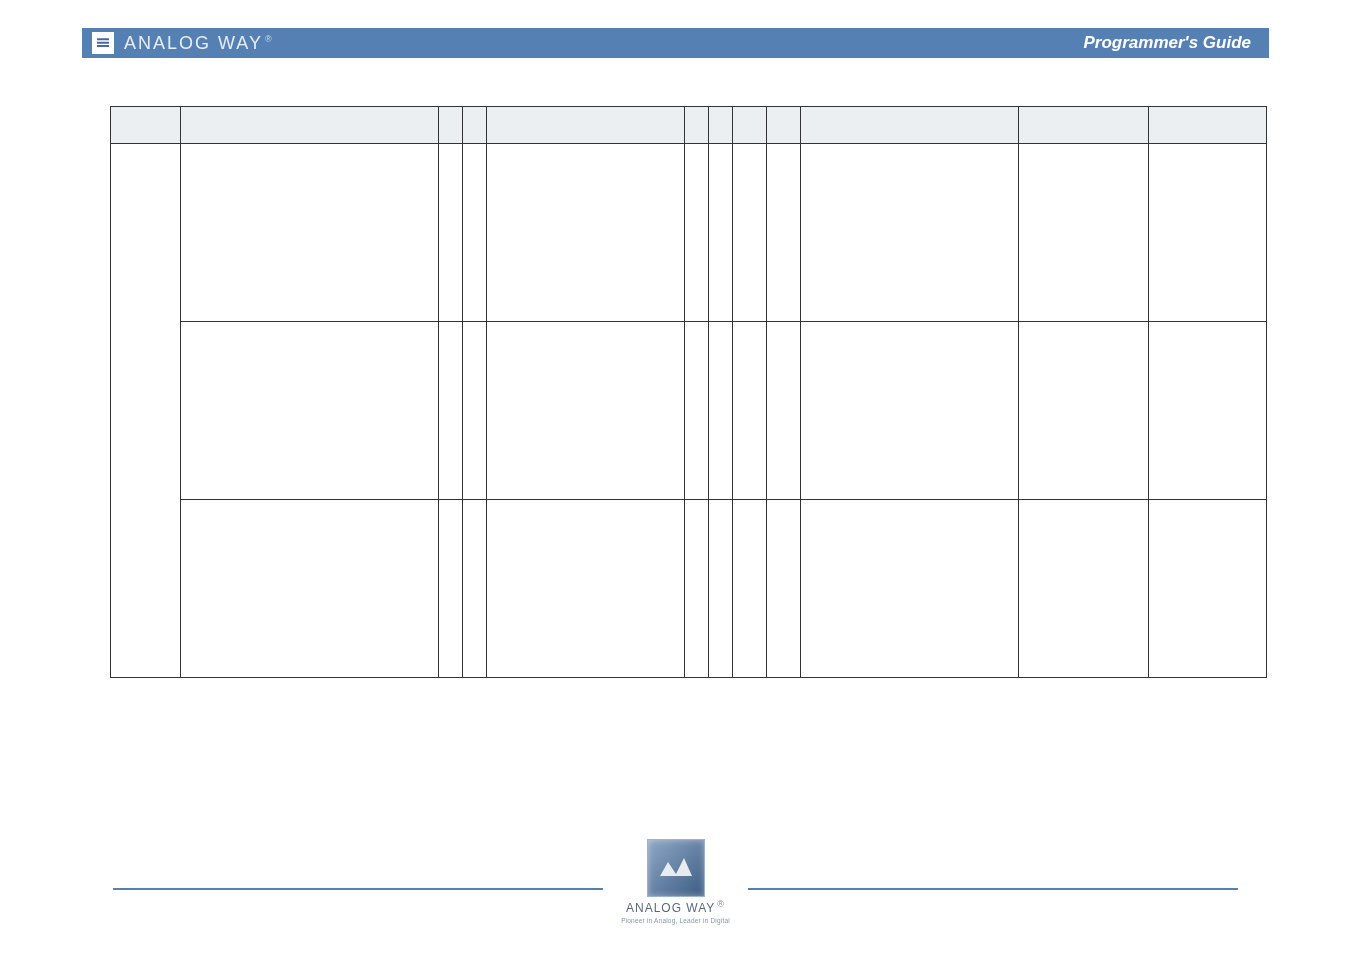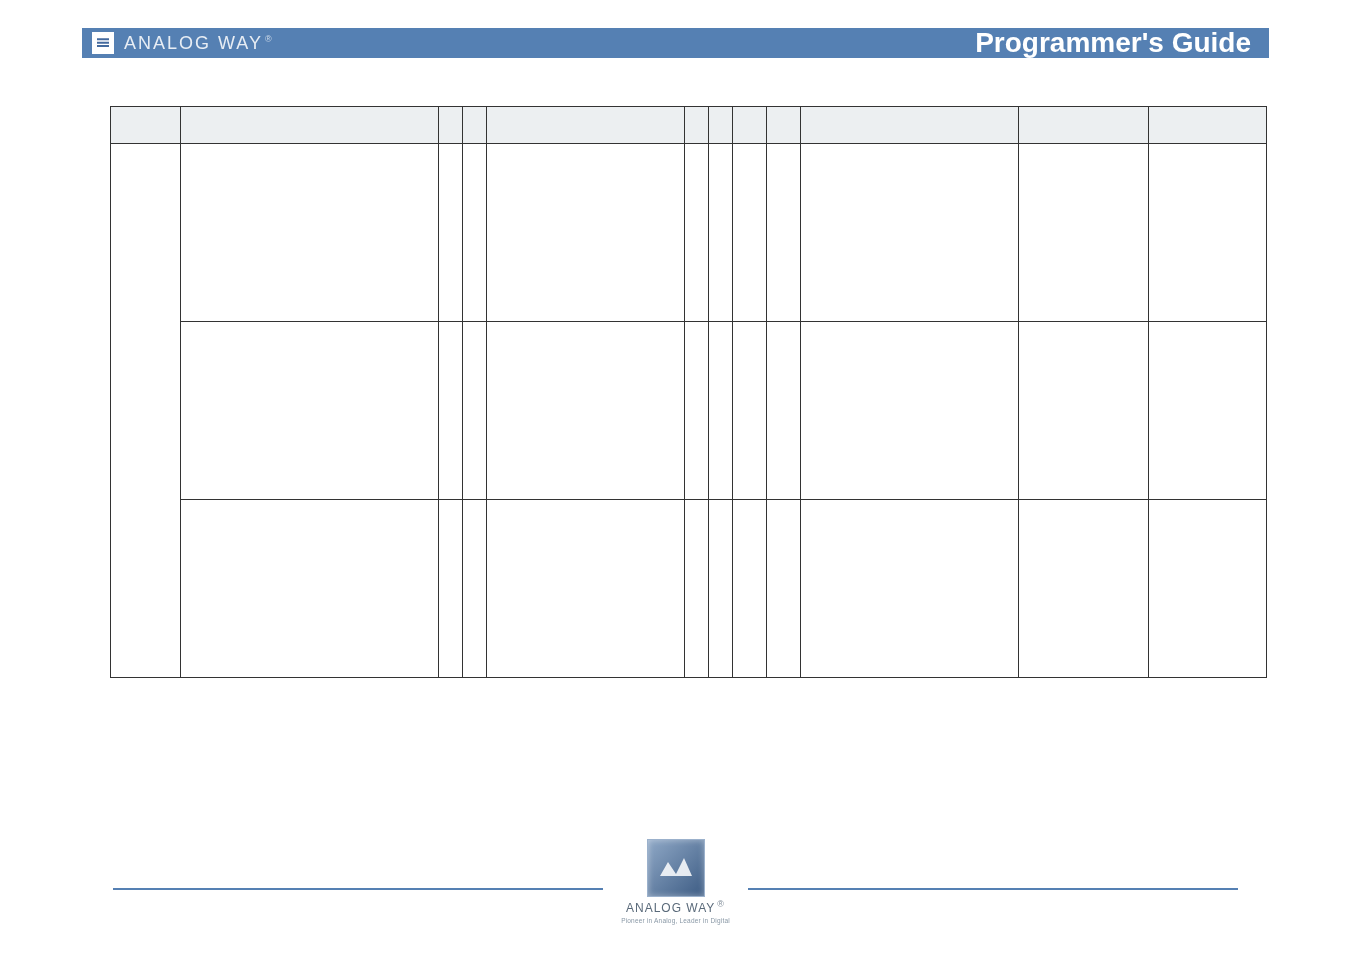--- a/index.html
+++ b/index.html
@@ -46,22 +46,23 @@
     font-family: "Helvetica Neue", Arial, sans-serif;
   }
   .brand-reg {
     font-size: 9px;
     vertical-align: super;
     margin-left: 2px;
     opacity: 0.8;
   }
   .header-title {
     color: #fff;
-    font-size: 28px;
+    font-size: 17px;
     font-weight: bold;
+    font-style: italic;
   }
   
   .table-wrap {
     position: absolute;
     top: 106px;
     left: 110px;
     width: 1156px;
   }
   table {
     border-collapse: collapse;

